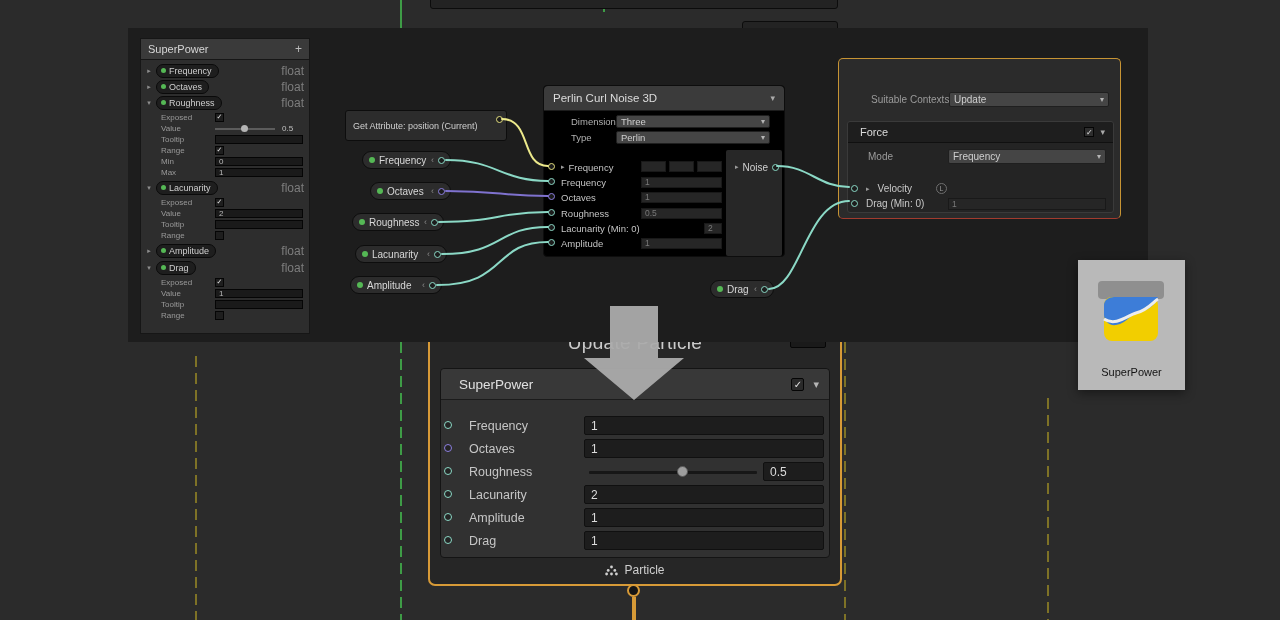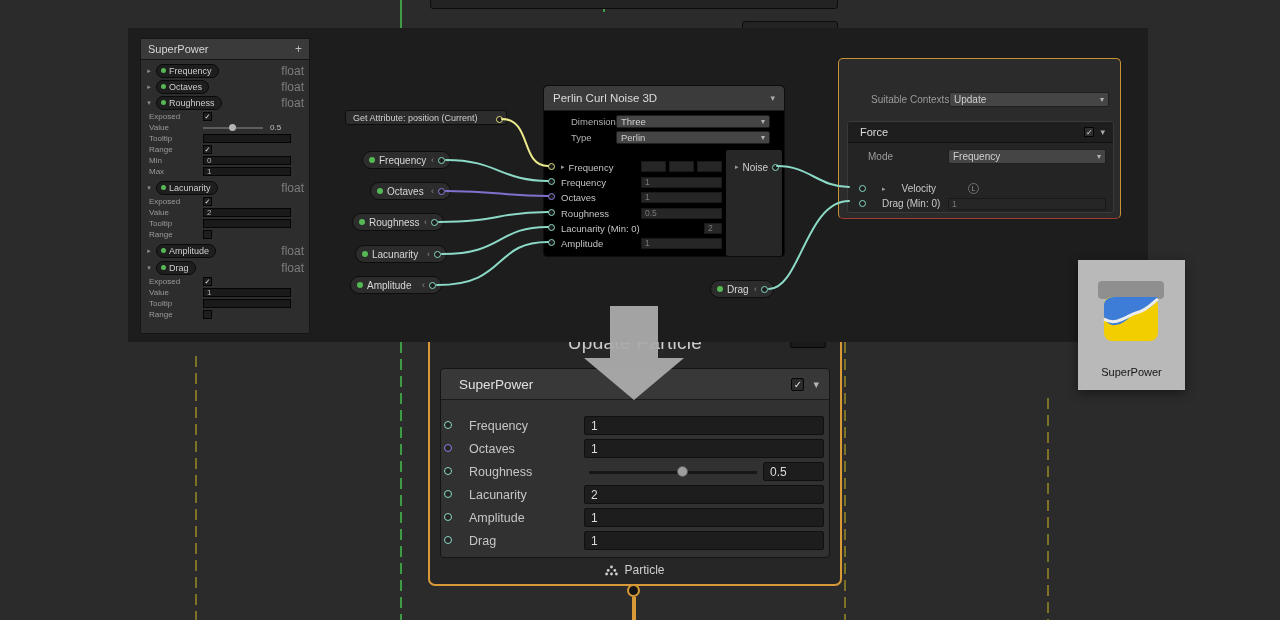--- a/index.html
+++ b/index.html
@@ -14,31 +14,31 @@
   .overlay{position:absolute;left:128px;top:28px;width:1020px;height:314px;background:#1D1D1D;z-index:3}
   
   .bb{position:absolute;left:140px;top:38px;width:170px;height:296px;background:#2d2d2d;border:1px solid #161616;z-index:3}
   .bb-head{position:absolute;top:0;left:0;right:0;height:21px;background:#3a3a3a;border-bottom:1px solid #161616;display:flex;align-items:center;padding:0 7px;color:#d6d6d6;font-size:11px}
   .bb-plus{margin-left:auto;color:#bbb;font-size:12px}
   .bb-row{position:absolute;left:4px;width:162px;height:15px;display:flex;align-items:center;gap:3px}
   .fold{width:8px;font-size:7px;color:#8d8d8d;text-align:center;flex:none}
   .bb-pill{display:inline-flex;align-items:center;gap:3px;background:#1e1e1e;border:1px solid #0a0a0a;border-radius:8px;padding:1px 6px 1px 4px;font-size:9px;color:#cfcfcf;white-space:nowrap}
   .gdot{width:5px;height:5px;border-radius:50%;background:#55B855;flex:none}
   .bb-type{margin-left:auto;font-size:12px;color:#7d7d7d;padding-right:3px}
-  .bb-sub{position:absolute;left:8px;width:146px;height:10px;display:flex;align-items:flex-start;font-size:8px;color:#9a9a9a}
+  .bb-sub{position:absolute;left:20px;width:146px;height:10px;display:flex;align-items:center;font-size:8px;color:#9a9a9a}
   .bb-sub .lab{width:54px;flex:none}
   .cb{display:inline-flex;align-items:center;justify-content:center;background:#1e1e1e;border:1px solid #050505;color:#e2e2e2}
   .bb-cb{width:9px;height:9px;font-size:7px;flex:none}
   .bb-f{height:9px;width:88px;background:#1a1a1a;border:1px solid #050505;font-size:8px;color:#b8b8b8;display:flex;align-items:center;padding:0 3px;flex:none}
   .bb-sl{position:relative;width:60px;height:9px;flex:none}
   .bb-sl .tr{position:absolute;left:0;right:0;top:4px;height:2px;background:#5c5c5c}
   .bb-sl .hd{position:absolute;left:26px;top:1px;width:7px;height:7px;border-radius:50%;background:#b5b5b5}
   .bb-sv{margin-left:7px;color:#c0c0c0}
   
-  .getattr{position:absolute;left:345px;top:110px;width:162px;height:15px;background:#2c2c2c;border:1px solid #0d0d0d;border-radius:3px;color:#cfcfcf;font-size:9px;display:flex;align-items:center;padding:0 14px 0 7px;z-index:3;white-space:nowrap}
+  .getattr{position:absolute;left:345px;top:110px;width:162px;height:31px;background:#2c2c2c;border:1px solid #0d0d0d;border-radius:3px;color:#cfcfcf;font-size:9px;display:flex;align-items:center;padding:0 14px 0 7px;z-index:3;white-space:nowrap}
   .port{width:7px;height:7px;border-radius:50%;background:#1c1c1c;border:1px solid #999;flex:none}
   .p-cyan{border-color:#8BD9C6}
   .p-purple{border-color:#8C7FE0}
   .p-yellow{border-color:#E3DE7D}
   .pill{position:absolute;height:18px;display:flex;align-items:center;gap:4px;background:#2c2c2c;border:1px solid #0d0d0d;border-radius:9px;padding:0 5px 0 6px;color:#d8d8d8;font-size:10px;z-index:3;white-space:nowrap}
   .pill .gdot{width:6px;height:6px}
   .pill .col{margin-left:auto;color:#8a8a8a;font-size:9px}
   .pnode{position:absolute;left:543px;top:85px;width:242px;height:172px;background:#000000;border:1px solid #0d0d0d;border-radius:4px;z-index:3}
   .pn-head{position:absolute;top:0;left:0;right:0;height:25px;background:#3b3b3b;border-bottom:1px solid #1c1c1c;border-radius:4px 4px 0 0;display:flex;align-items:center;padding:0 9px;color:#dcdcdc;font-size:11.5px}
   .pn-head .car{margin-left:auto;font-size:9px;color:#aaa}
@@ -54,21 +54,21 @@
   .pn-out{position:absolute;right:5px;height:14px;display:flex;align-items:center;gap:4px;color:#d0d0d0;font-size:10px}
   
   .bsp{position:absolute;left:838px;top:58px;width:283px;height:161px;background:#2b2b2b;border:1px solid #C79434;border-bottom-color:#A23B2E;border-radius:5px;z-index:3}
   .bsp-title{position:absolute;top:7px;left:0;right:0;text-align:center;font-size:13.5px;color:#e3e3e3}
   .bsp-lab{position:absolute;left:32px;top:33px;font-size:10px;color:#9b9b9b;line-height:15px}
   .force{position:absolute;left:8px;top:62px;width:267px;height:92px;background:#242424;border:1px solid #3a3a3a;border-radius:3px}
   .force-head{position:absolute;top:0;left:0;right:0;height:21px;background:#1e1e1e;border-bottom:1px solid #101010;border-radius:3px 3px 0 0;display:flex;align-items:center;padding:0 8px 0 12px;color:#dcdcdc;font-size:11px}
   .force-head .cb{width:10px;height:10px;font-size:8px;margin-left:auto;background:#2e2e2e}
   .force-head .car{margin-left:6px;font-size:9px;color:#aaa}
   .f-lab{position:absolute;font-size:10px;color:#9b9b9b;line-height:15px}
-  .f-row{position:absolute;left:11px;display:flex;align-items:center;gap:16px;height:13px;color:#c8c8c8;font-size:10px;white-space:nowrap}
+  .f-row{position:absolute;left:3px;display:flex;align-items:center;gap:8px;height:13px;color:#c8c8c8;font-size:10px;white-space:nowrap}
   .lb{width:11px;height:11px;border-radius:50%;border:1px solid #6e6e6e;color:#9a9a9a;font-size:7px;display:inline-flex;align-items:center;justify-content:center;flex:none}
   
   .wires{position:absolute;left:0;top:0;z-index:4;pointer-events:none}
   .wires path{fill:none;stroke-width:2;stroke-linecap:round}
   .wy{stroke:#ECE98B}.wc{stroke:#8BD9C6}.wp{stroke:#7F72CF}
   
   .ctx{position:absolute;left:428px;top:330px;width:414px;height:256px;background:#262626;border:2px solid #D79A37;border-radius:7px;z-index:2}
   .ctx-title{position:absolute;top:0;left:0;right:0;text-align:center;font-size:19px;color:#cbcbcb;letter-spacing:.3px}
   .ctx-btn{position:absolute;right:14px;top:3px;width:36px;height:13px;background:#1a1a1a;border:1px solid #060606;border-radius:2px}
   .blk{position:absolute;left:10px;top:36px;width:390px;height:190px;background:#313131;border:1px solid #141414;border-radius:4px}

